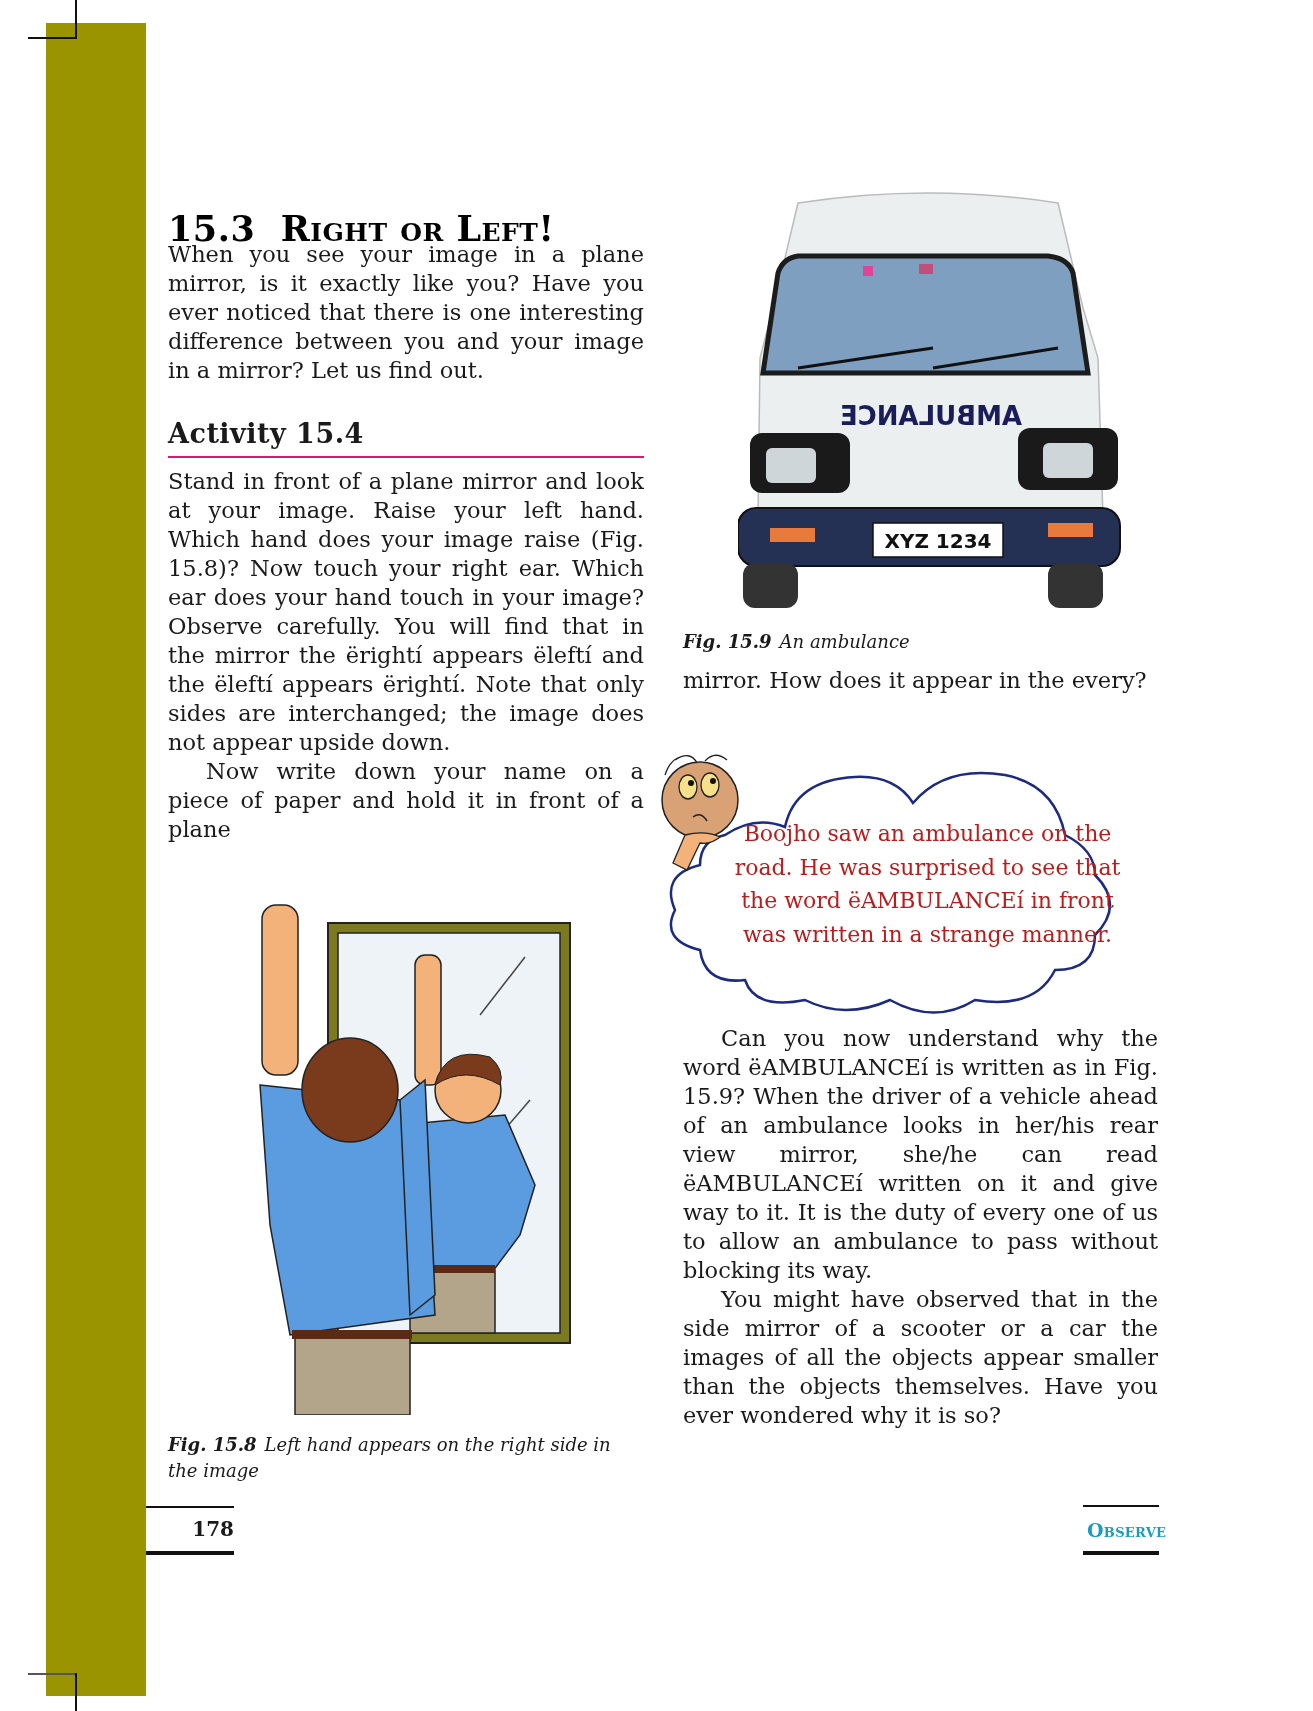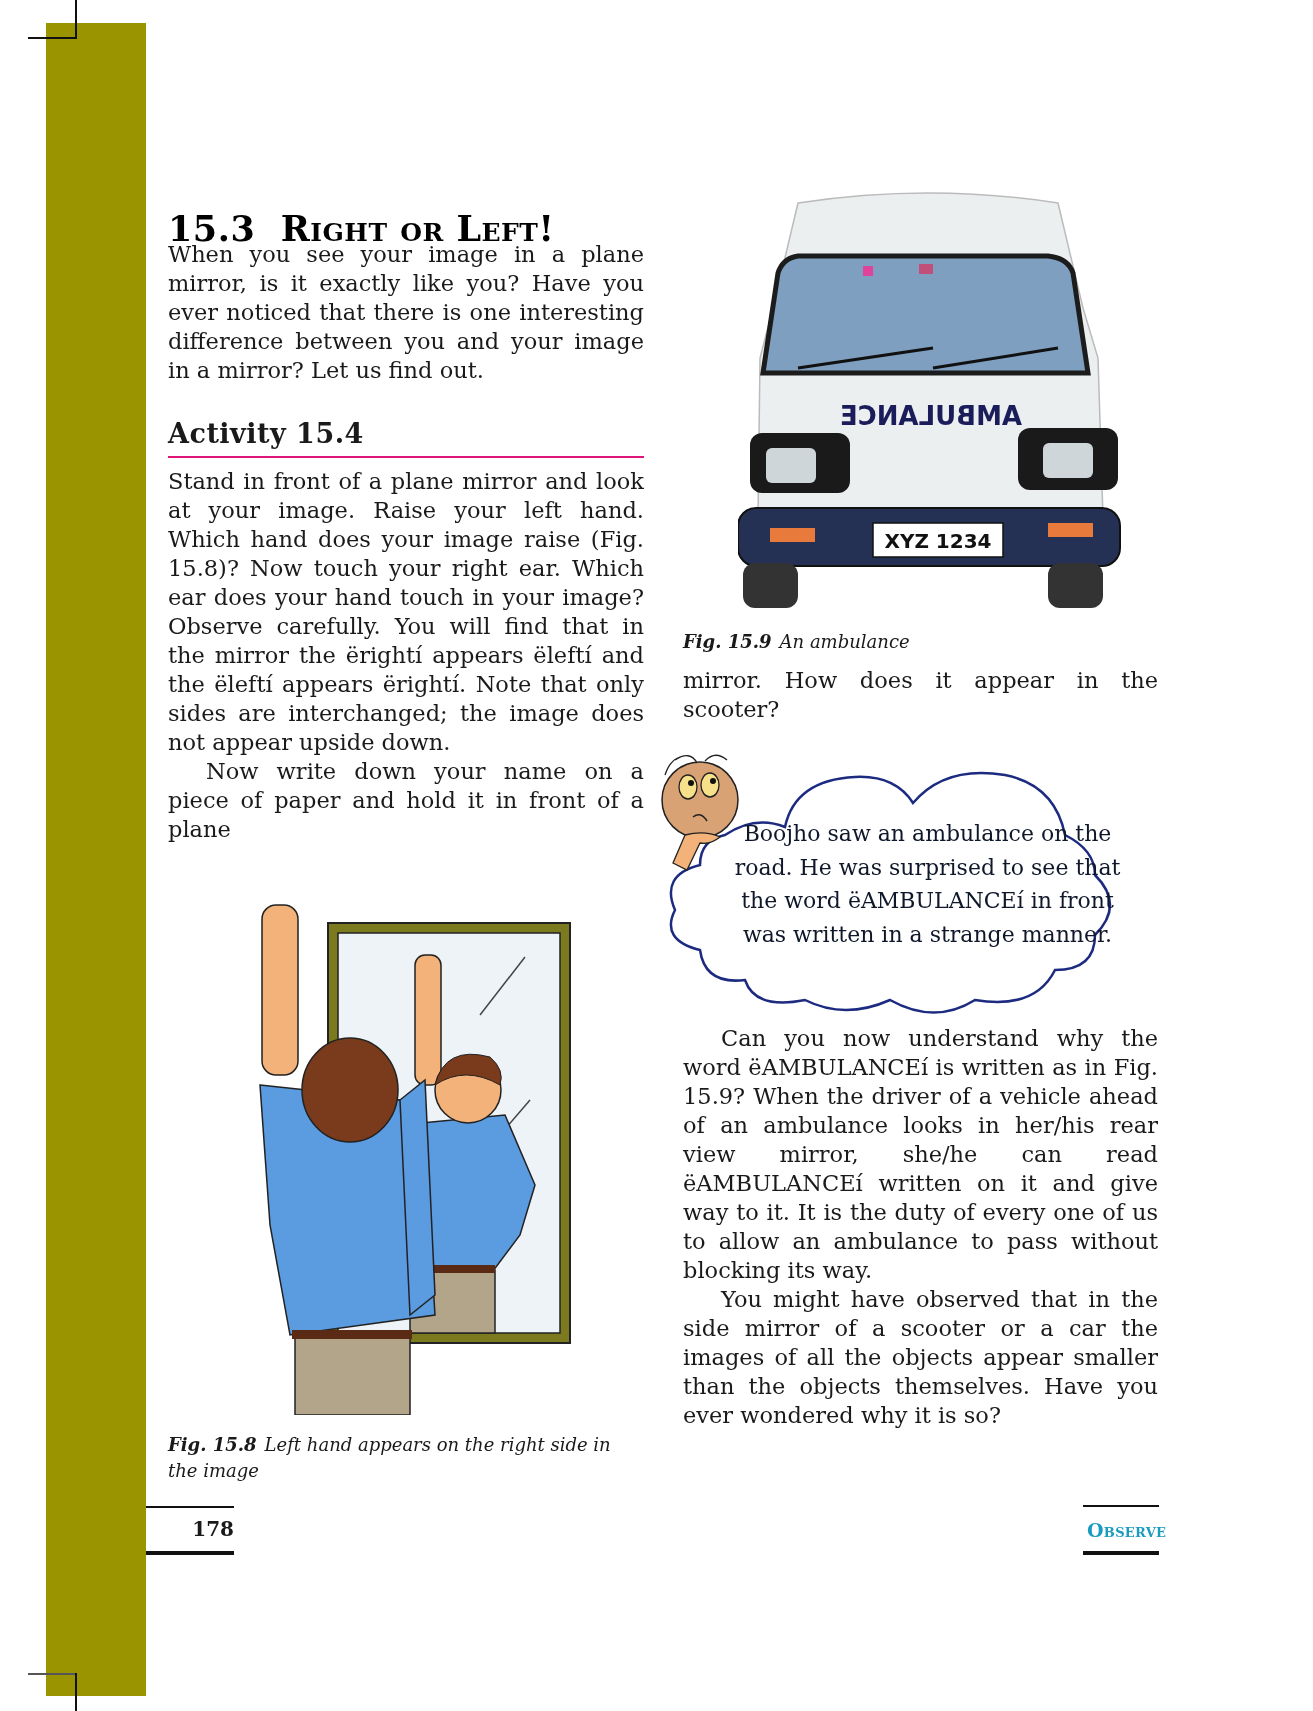--- a/index.html
+++ b/index.html
@@ -16,21 +16,21 @@
   .left-col { left:168px; width:476px; }
   .right-col { left:683px; width:475px; }
   .activity-title { left:168px; top:418px; font-size:27px; font-weight:bold; white-space:nowrap; letter-spacing:0.5px; }
   .pink-rule { left:168px; top:456px; width:476px; height:2px; background:#e0157a; }
   .caption { font-size:18px; font-style:italic; line-height:26px; }
   .caption b { font-style:italic; font-weight:bold; margin-right:8px; }
   .page-num { left:146px; width:88px; top:1517px; font-size:20px; font-weight:bold; text-align:right; }
   .rule-thin { background:#111; height:2px; }
   .rule-thick { background:#111; height:4px; }
   .science { left:1087px; top:1519px; font-size:19px; font-weight:bold; color:#1a9bbf; font-variant:small-caps; letter-spacing:0.3px; }
-  .cloud-text { left:730px; top:817px; width:395px; font-size:22px; line-height:33.5px; color:#0f172a; text-align:center; }
+  .cloud-text { left:730px; top:817px; width:395px; font-size:22px; line-height:33.5px; color:#b91c1c; text-align:center; }
 </style>
 </head>
 <body>
 
 <div class="abs olive-bar"></div>
 
 <div class="crop" style="left:75px; top:0; width:2px; height:38px;"></div>
 <div class="crop" style="left:28px; top:37px; width:49px; height:2px;"></div>
 <div class="crop" style="left:28px; top:1673px; width:49px; height:2px; background:#555;"></div>
 <div class="crop" style="left:75px; top:1673px; width:2px; height:38px;"></div>
@@ -109,21 +109,21 @@
     <rect x="5" y="375" width="55" height="45" rx="12" fill="#333"></rect>
     <rect x="310" y="375" width="55" height="45" rx="12" fill="#333"></rect>
   </svg>
 </div>
 
 <div class="abs caption" style="left:683px; top:629px; width:475px;">
   <b>Fig. 15.9</b><span>An ambulance</span>
 </div>
 
 <div class="abs body-text right-col" style="top:666px;">
-  <p>mirror. How does it appear in the scooter?</p>
+  <p>mirror. How does it appear in the every?</p>
 </div>
 
 <div class="abs" style="left:655px; top:745px; width:490px; height:275px;">
   <svg width="490" height="275" viewBox="0 0 490 275">
     <path d="M70 90 Q100 70 130 82 Q140 35 200 32 Q240 30 258 58 Q290 20 350 30 Q400 40 410 90 Q440 105 440 130 Q470 160 440 190 Q440 225 400 225 Q380 265 320 255 Q280 280 235 255 Q190 275 150 255 Q100 265 90 235 Q50 240 45 205 Q5 195 20 165 Q5 130 45 120 Q45 95 70 90 Z" fill="#ffffff" stroke="#1c2a80" stroke-width="2.5"></path>
   </svg>
   
   <svg class="abs" style="left:0; top:0;" width="90" height="140" viewBox="0 0 90 140">
     <circle cx="45" cy="55" r="38" fill="#d9a274" stroke="#222" stroke-width="1.5"></circle>
     <ellipse cx="33" cy="42" rx="9" ry="12" fill="#f6e08a" stroke="#222" stroke-width="1.3"></ellipse>

